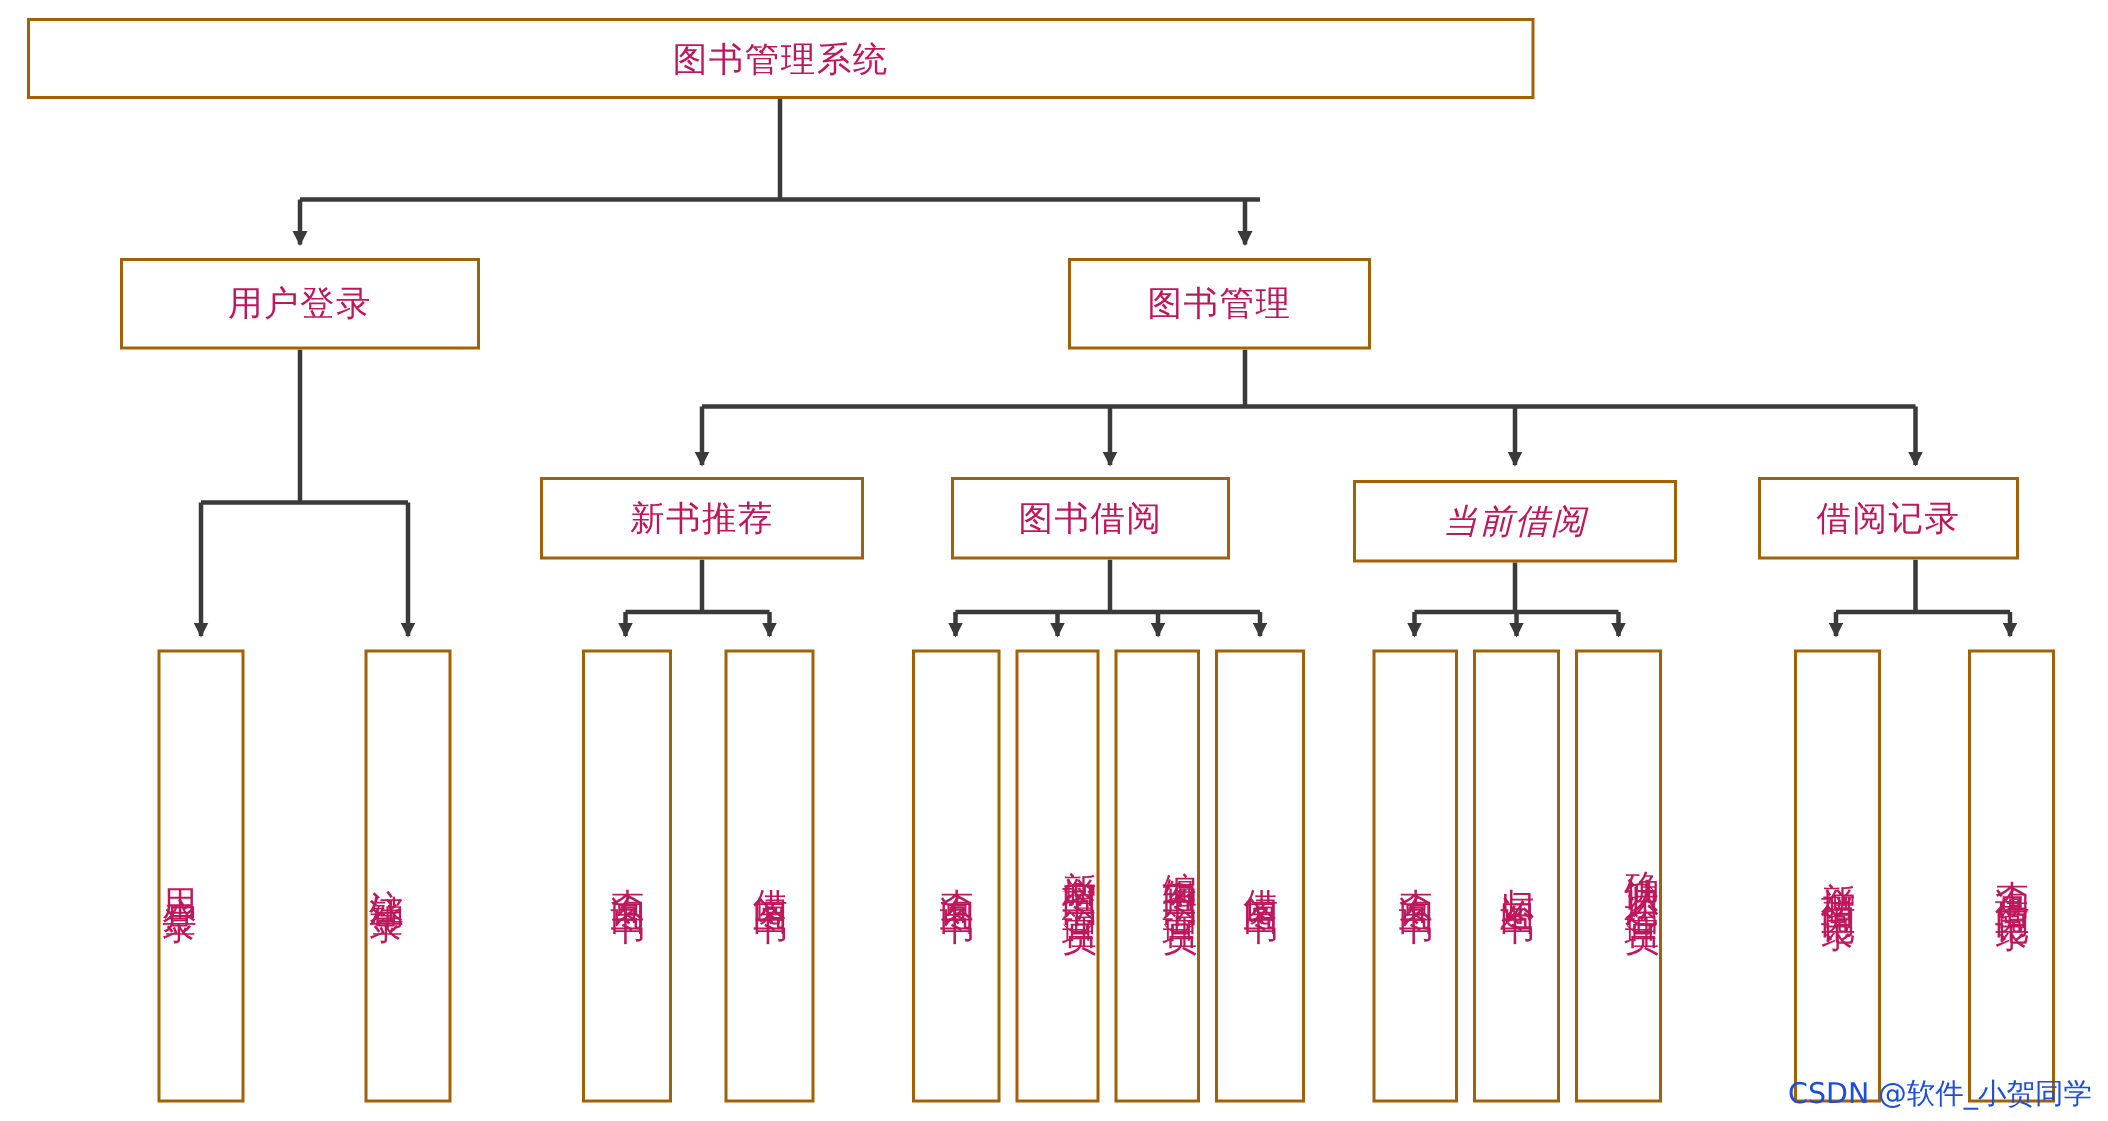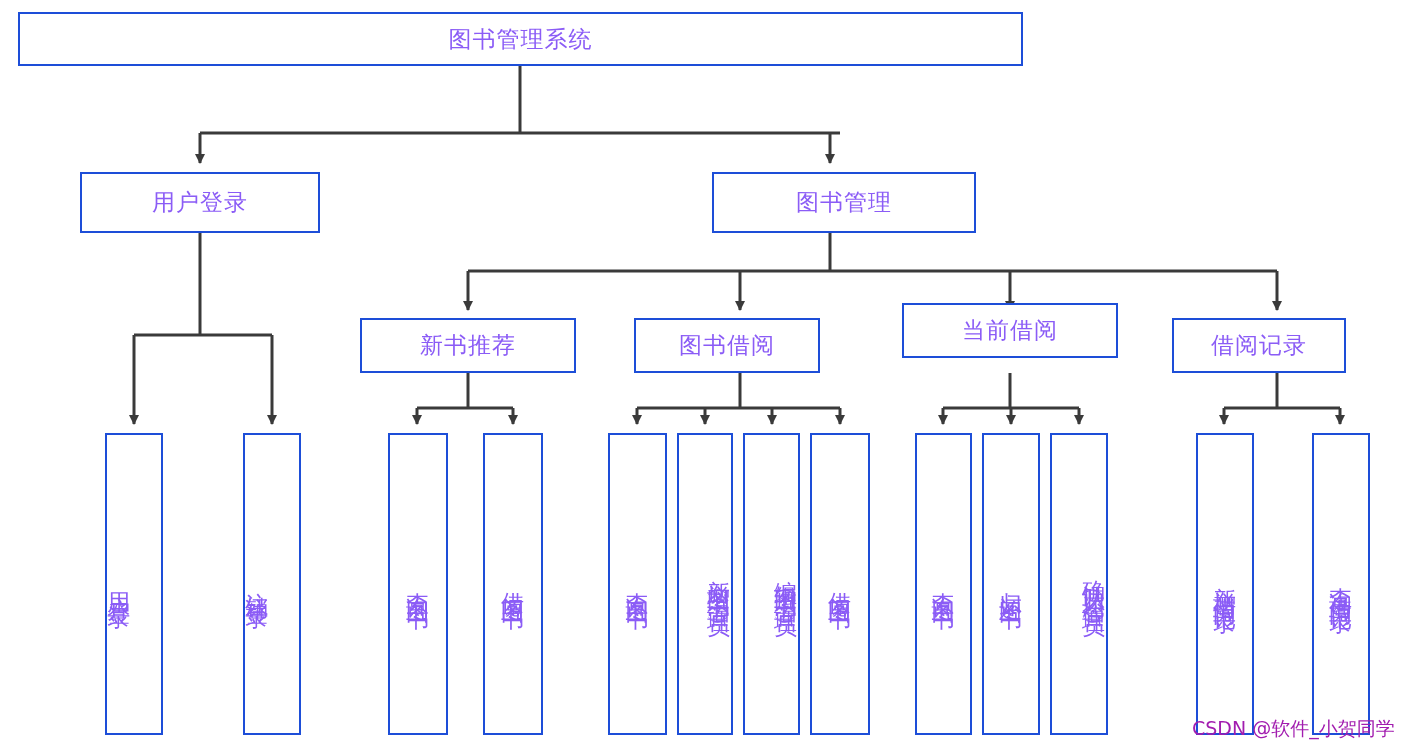--- a/index.html
+++ b/index.html
@@ -4,34 +4,34 @@
 <style>
   html,body{margin:0;padding:0;}
   body{
     width:1405px;height:747px;background:#ffffff;
     font-family:"DejaVu Sans","Liberation Sans",sans-serif;
     overflow:hidden;position:relative;
   }
   #diagram{position:absolute;left:0;top:0;width:1405px;height:747px;}
   .node{
     position:absolute;box-sizing:border-box;
-    border:2px solid #1d4ed8;background:#ffffff;
+    border:2px solid #a16207;background:#ffffff;
     display:flex;align-items:center;justify-content:center;
-    color:#8b5cf6;
+    color:#be185d;
   }
   .node.h{font-size:23px;letter-spacing:1px;}
   .node.v{
     writing-mode:vertical-rl;text-orientation:upright;
     font-size:23px;letter-spacing:5px;line-height:1.05;
     padding:6px 0;
   }
   .node.v.bottomish{align-items:flex-end;}
   .node.v.fill{align-items:flex-start;}
   .watermark{
-    position:absolute;color:#a21caf;font-size:19px;
+    position:absolute;color:#1d4ed8;font-size:19px;
     white-space:nowrap;pointer-events:none;
   }
 </style>
 </head>
 <body>
 
 <svg id="diagram" viewBox="0 0 1405 747" xmlns="http://www.w3.org/2000/svg">
   <defs>
     <marker id="arr" markerWidth="12" markerHeight="12" refX="9" refY="5" orient="auto" markerUnits="userSpaceOnUse">
       <path d="M0,0 L10,5 L0,10 z" fill="#3a3a3a"></path>
@@ -77,25 +77,25 @@
     <path d="M1277,373 L1277,408"></path>
     <path d="M1224,408 L1340,408"></path>
     <path d="M1224,408 L1224,424" marker-end="url(#arr)"></path>
     <path d="M1340,408 L1340,424" marker-end="url(#arr)"></path>
   </g>
 </svg>
 
 <div class="node h" style="left:18px;top:12px;width:1005px;height:54px;">图书管理系统</div>
 
 <div class="node h" style="left:80px;top:172px;width:240px;height:61px;">用户登录</div>
-<div class="node h" style="left:712px;top:172px;width:264px;height:61px;">图书管理</div>
+<div class="node h" style="left:712px;top:172px;width:202px;height:61px;">图书管理</div>
 
 <div class="node h" style="left:360px;top:318px;width:216px;height:55px;">新书推荐</div>
 <div class="node h" style="left:634px;top:318px;width:186px;height:55px;">图书借阅</div>
-<div class="node h" style="left:902px;top:303px;width:216px;height:55px;">当前借阅</div>
+<div class="node h" style="left:902px;top:320px;width:216px;height:55px;font-style:italic;">当前借阅</div>
 <div class="node h" style="left:1172px;top:318px;width:174px;height:55px;">借阅记录</div>
 
 <div class="node v bottomish" style="left:105px;top:433px;width:58px;height:302px;">用户登录</div>
 <div class="node v bottomish" style="left:243px;top:433px;width:58px;height:302px;">注销登录</div>
 
 <div class="node v" style="left:388px;top:433px;width:60px;height:302px;">查询图书</div>
 <div class="node v" style="left:483px;top:433px;width:60px;height:302px;">借阅图书</div>
 
 <div class="node v" style="left:608px;top:433px;width:59px;height:302px;">查询图书</div>
 <div class="node v fill" style="left:677px;top:433px;width:56px;height:302px;">新增图书（管理员）</div>

